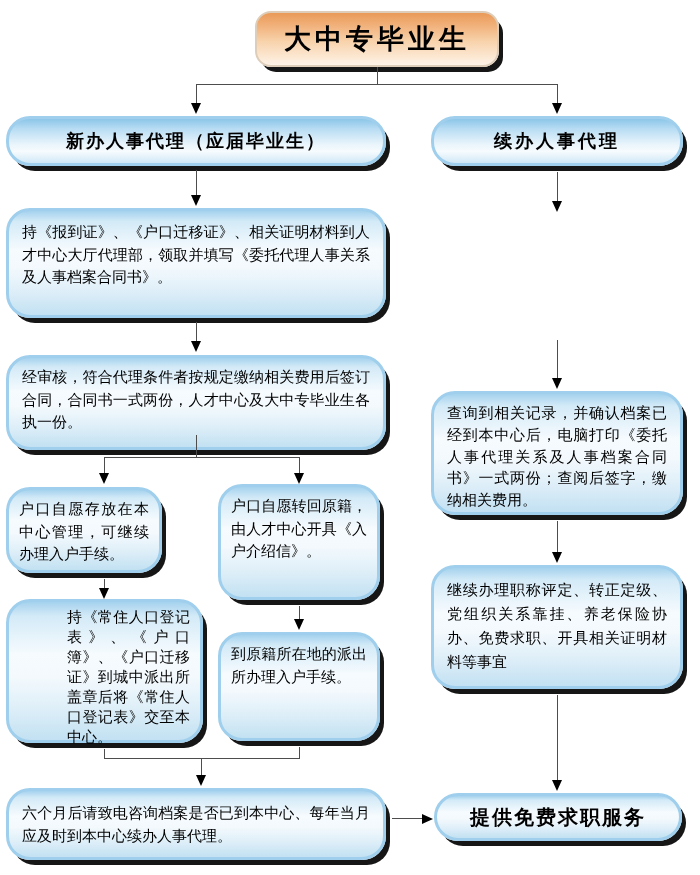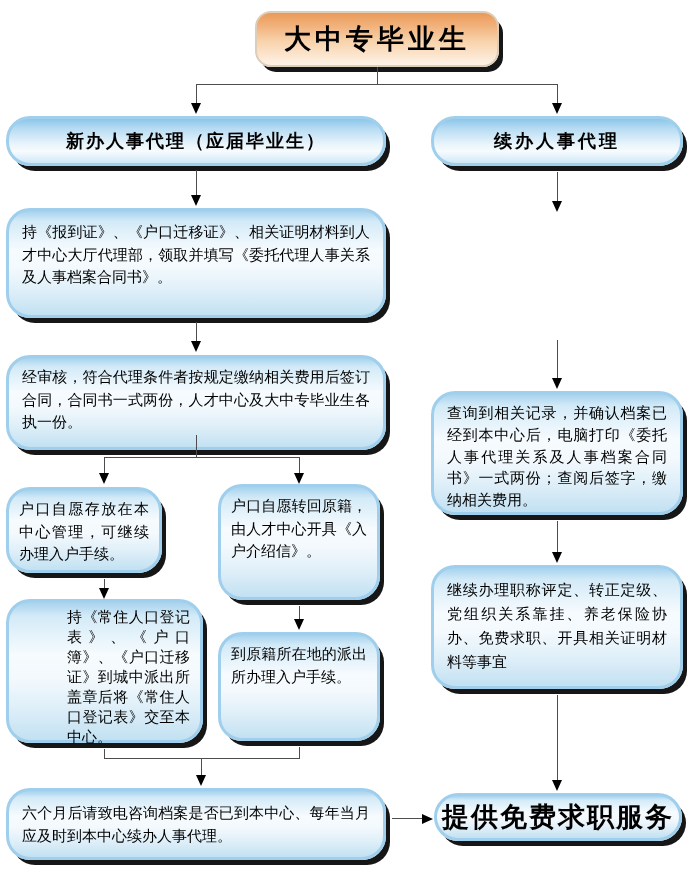--- a/index.html
+++ b/index.html
@@ -22,21 +22,21 @@
     font-weight:bold;font-size:18px;letter-spacing:2px;
   }
   .title-box{
     border:2px solid #ddcdb9;border-radius:16px;
     background:linear-gradient(180deg,#ea9a58 0%,#f1b27c 25%,#f8d3ac 55%,#fce8d3 85%,#fdf2e6 100%);
     display:flex;align-items:center;justify-content:center;
     font-weight:bold;font-size:27px;letter-spacing:4px;
   }
   .final-box{
     display:flex;align-items:center;justify-content:center;
-    font-weight:bold;font-size:27px;letter-spacing:2px;
+    font-weight:bold;font-size:20px;letter-spacing:2px;
   }
   .tight .txt{padding:5px 10px;line-height:1.33;}
   .mid .txt{padding:8px 10px;line-height:1.5;}
   .tall .txt{padding:10px 13px;line-height:1.6;}
   
   .ln-v{position:absolute;width:1px;background:#4d4d4d;}
   .ln-h{position:absolute;height:1px;background:#4d4d4d;}
   .ah{position:absolute;width:0;height:0;
       border-left:5px solid transparent;border-right:5px solid transparent;
       border-top:11px solid #000;}

